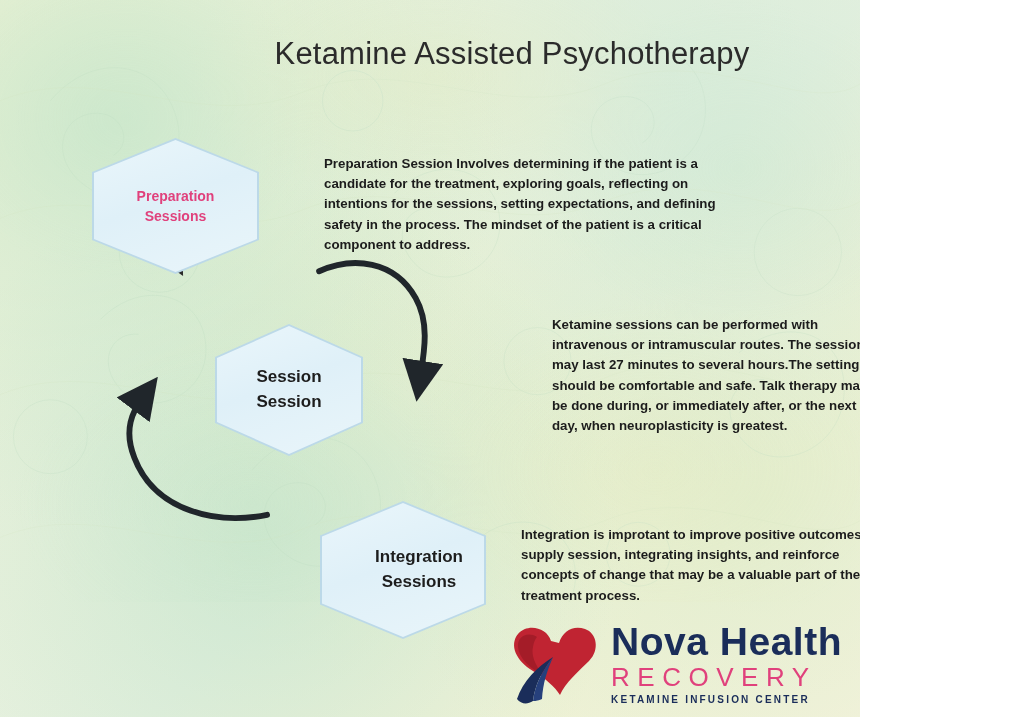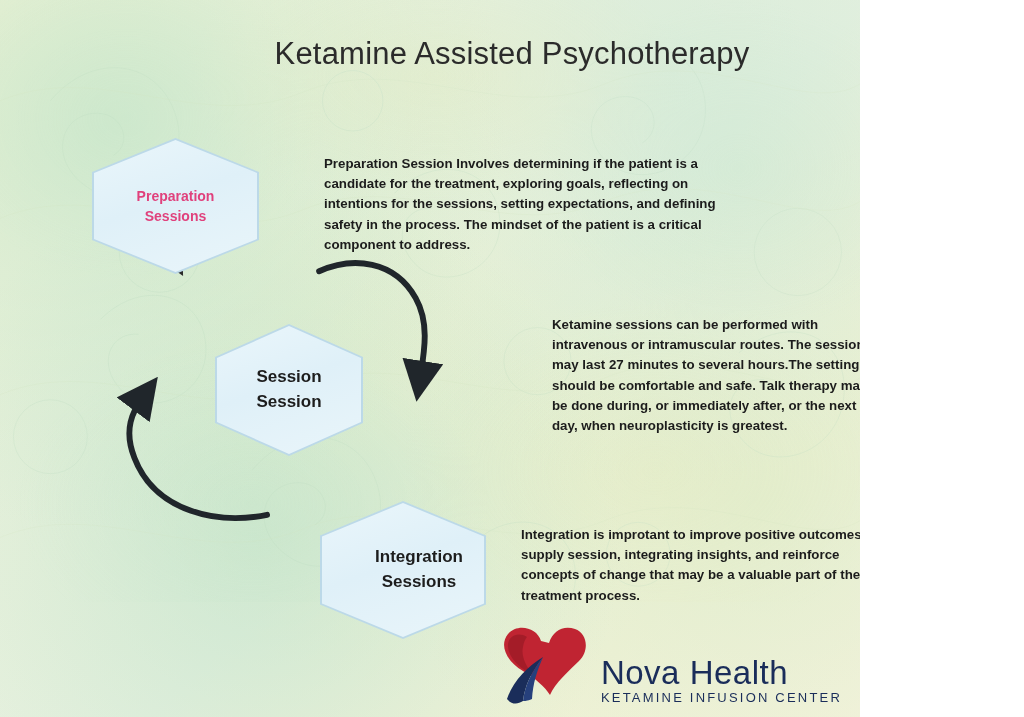--- a/index.html
+++ b/index.html
@@ -83,38 +83,38 @@
     position: absolute;
     right: 18px;
     bottom: 10px;
     text-align: left;
     display: flex;
     align-items: flex-end;
     gap: 8px;
   }
   .brand-text { text-align: left; }
   .brand-name {
-    font-size: 33px;
-    font-weight: normal;
+    font-size: 39px;
+    font-weight: bold;
     color: #1a2d5a;
     line-height: 1;
     letter-spacing: 0.5px;
   }
   .brand-recovery {
     font-size: 26px;
     color: #e0417c;
     letter-spacing: 7.5px;
     line-height: 1.25;
     font-weight: 400;
   }
   .brand-sub {
-    font-size: 13px;
+    font-size: 10px;
     color: #1a2d5a;
     letter-spacing: 2.2px;
-    font-weight: normal;
+    font-weight: bold;
     line-height: 1.4;
   }
   .arrows { position: absolute; inset: 0; pointer-events: none; }
 </style>
 </head>
 <body>
 
 <div class="canvas">
 
   <svg class="bg-texture" viewBox="0 0 1024 717" preserveAspectRatio="none">
@@ -209,17 +209,18 @@
 
   <div class="brand">
     <svg width="96" height="86" viewBox="0 0 96 86">
       <path d="M44,20 C40,6 20,2 11,13 C2,24 9,40 26,50 C38,57 48,66 53,74 C58,62 72,50 82,40 C93,29 90,12 78,8 C66,4 56,10 52,22 Z" fill="#c02432"></path>
       <path d="M30,16 C20,10 10,16 11,26 C12,38 24,48 36,54 C28,44 24,34 26,26 C27,20 29,17 30,16 Z" fill="#8d1621" opacity="0.55"></path>
       <path d="M10,78 C16,60 30,46 46,36 C34,52 28,64 26,80 C20,84 14,83 10,78 Z" fill="#1a2d5a"></path>
       <path d="M46,36 C40,50 36,62 35,78 C30,80 28,80 26,80 C28,64 34,52 46,36 Z" fill="#26407c"></path>
     </svg>
     <div class="brand-text">
       <div class="brand-name">Nova Health</div>
+      <div class="brand-recovery">RECOVERY</div>
       <div class="brand-sub">KETAMINE INFUSION CENTER</div>
     </div>
   </div>
 
 </div>
 
 </body></html>

